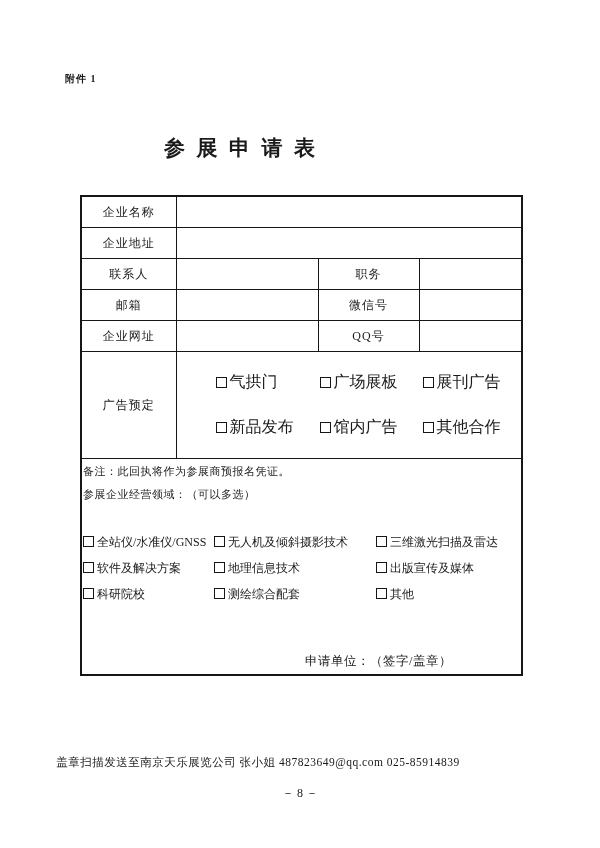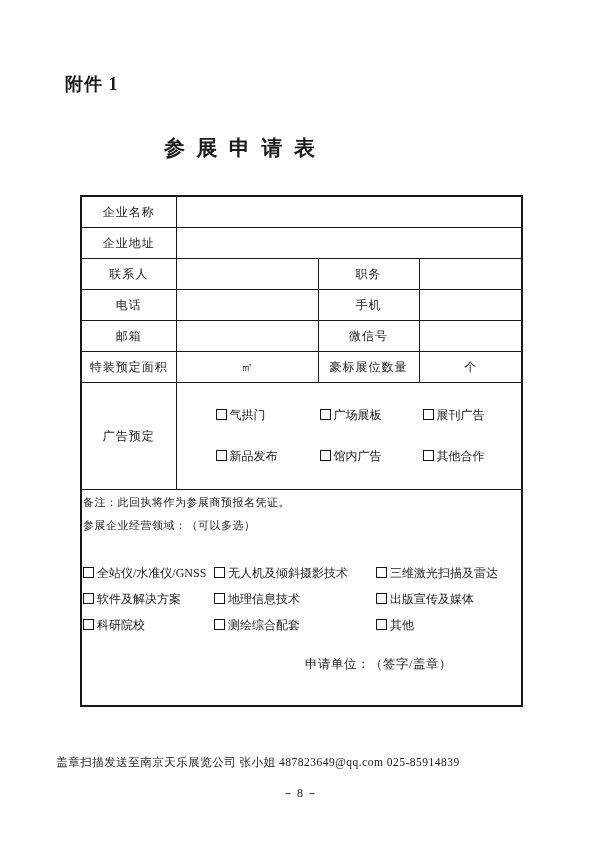--- a/index.html
+++ b/index.html
@@ -1,40 +1,40 @@
 <!DOCTYPE html>
 <html><head>
 <meta charset="utf-8">
 <style>
   html,body{margin:0;padding:0;}
   body{
     width:600px;height:848px;background:#ffffff;position:relative;
     font-family:"Liberation Serif","DejaVu Serif",serif;color:#1a1a1a;
     -webkit-font-smoothing:antialiased;
   }
-  .attachment{position:absolute;left:65px;top:72px;font-size:18px;font-weight:bold;letter-spacing:1px;}
+  .attachment{position:absolute;left:65px;top:72px;font-size:10px;font-weight:bold;letter-spacing:1px;}
   .doc-title{position:absolute;left:0;top:134px;width:479px;margin:0;text-align:center;
     font-size:21px;font-weight:bold;letter-spacing:0.55em;text-indent:0.55em;}
   .form-table{
     position:absolute;left:80px;top:195px;width:441px;
     border-collapse:collapse;table-layout:fixed;border:2px solid #161616;
   }
   .form-table td{border:1px solid #161616;font-size:12px;padding:1px;overflow:hidden;}
   .std-row td{height:28px;}
   td.label{text-align:center;letter-spacing:1px;}
   td.input{text-align:center;}
   .ad-label{height:104px;text-align:center;letter-spacing:1px;}
   .ad-cell{height:104px;vertical-align:middle;}
   .ad-grid{display:grid;grid-template-columns:104px 103px auto;row-gap:24px;padding-left:38px;}
-  .ad-item{white-space:nowrap;font-size:12px;}
+  .ad-item{white-space:nowrap;font-size:16px;}
   .bottom-cell{height:213px;vertical-align:top;padding:9px 8px 0 8px;}
   .note{font-size:11px;line-height:23px;letter-spacing:0.5px;}
   .field-grid{display:grid;grid-template-columns:131px 162px auto;row-gap:9px;margin-top:28px;}
   .field-item{white-space:nowrap;font-size:12px;}
-  .signature{margin-top:22px;margin-left:222px;font-size:12.5px;letter-spacing:0.5px;}
+  .signature{margin-top:50px;margin-left:222px;font-size:12.5px;letter-spacing:0.5px;}
   .cb{display:inline-block;width:9px;height:9px;border:1px solid #161616;
     margin-right:3px;vertical-align:-1px;background:#fff;}
   .footer-line{position:absolute;left:0;top:755px;width:516px;text-align:center;font-size:11.5px;letter-spacing:0.5px;}
   .page-number{position:absolute;left:0;top:785px;width:600px;text-align:center;font-size:12px;}
 </style>
 </head>
 <body>
 
 <div>
 
@@ -58,36 +58,30 @@
           <td class="label">企业地址</td>
           <td class="input" colspan="3"></td>
         </tr>
         <tr class="std-row">
           <td class="label">联系人</td>
           <td class="input"></td>
           <td class="label">职务</td>
           <td class="input"></td>
         </tr>
         <tr class="std-row">
-          <td class="label">电话</td>
-          <td class="input"></td>
-          <td class="label">手机</td>
-          <td class="input"></td>
-        </tr>
-        <tr class="std-row">
           <td class="label">邮箱</td>
           <td class="input"></td>
           <td class="label">微信号</td>
           <td class="input"></td>
         </tr>
         <tr class="std-row">
-          <td class="label">特装预定面积</td>
-          <td class="input">㎡</td>
-          <td class="label">豪标展位数量</td>
-          <td class="input">个</td>
+          <td class="label">企业网址</td>
+          <td class="input"></td>
+          <td class="label">QQ号</td>
+          <td class="input"></td>
         </tr>
         <tr id="ad-row">
         <td class="label ad-label">广告预定</td>
         <td colspan="3" class="ad-cell">
           <div class="ad-grid" id="ad-grid">
               <div class="ad-item"><span class="cb"></span><span>气拱门</span></div>
               <div class="ad-item"><span class="cb"></span><span>广场展板</span></div>
               <div class="ad-item"><span class="cb"></span><span>展刊广告</span></div>
               <div class="ad-item"><span class="cb"></span><span>新品发布</span></div>
               <div class="ad-item"><span class="cb"></span><span>馆内广告</span></div>

